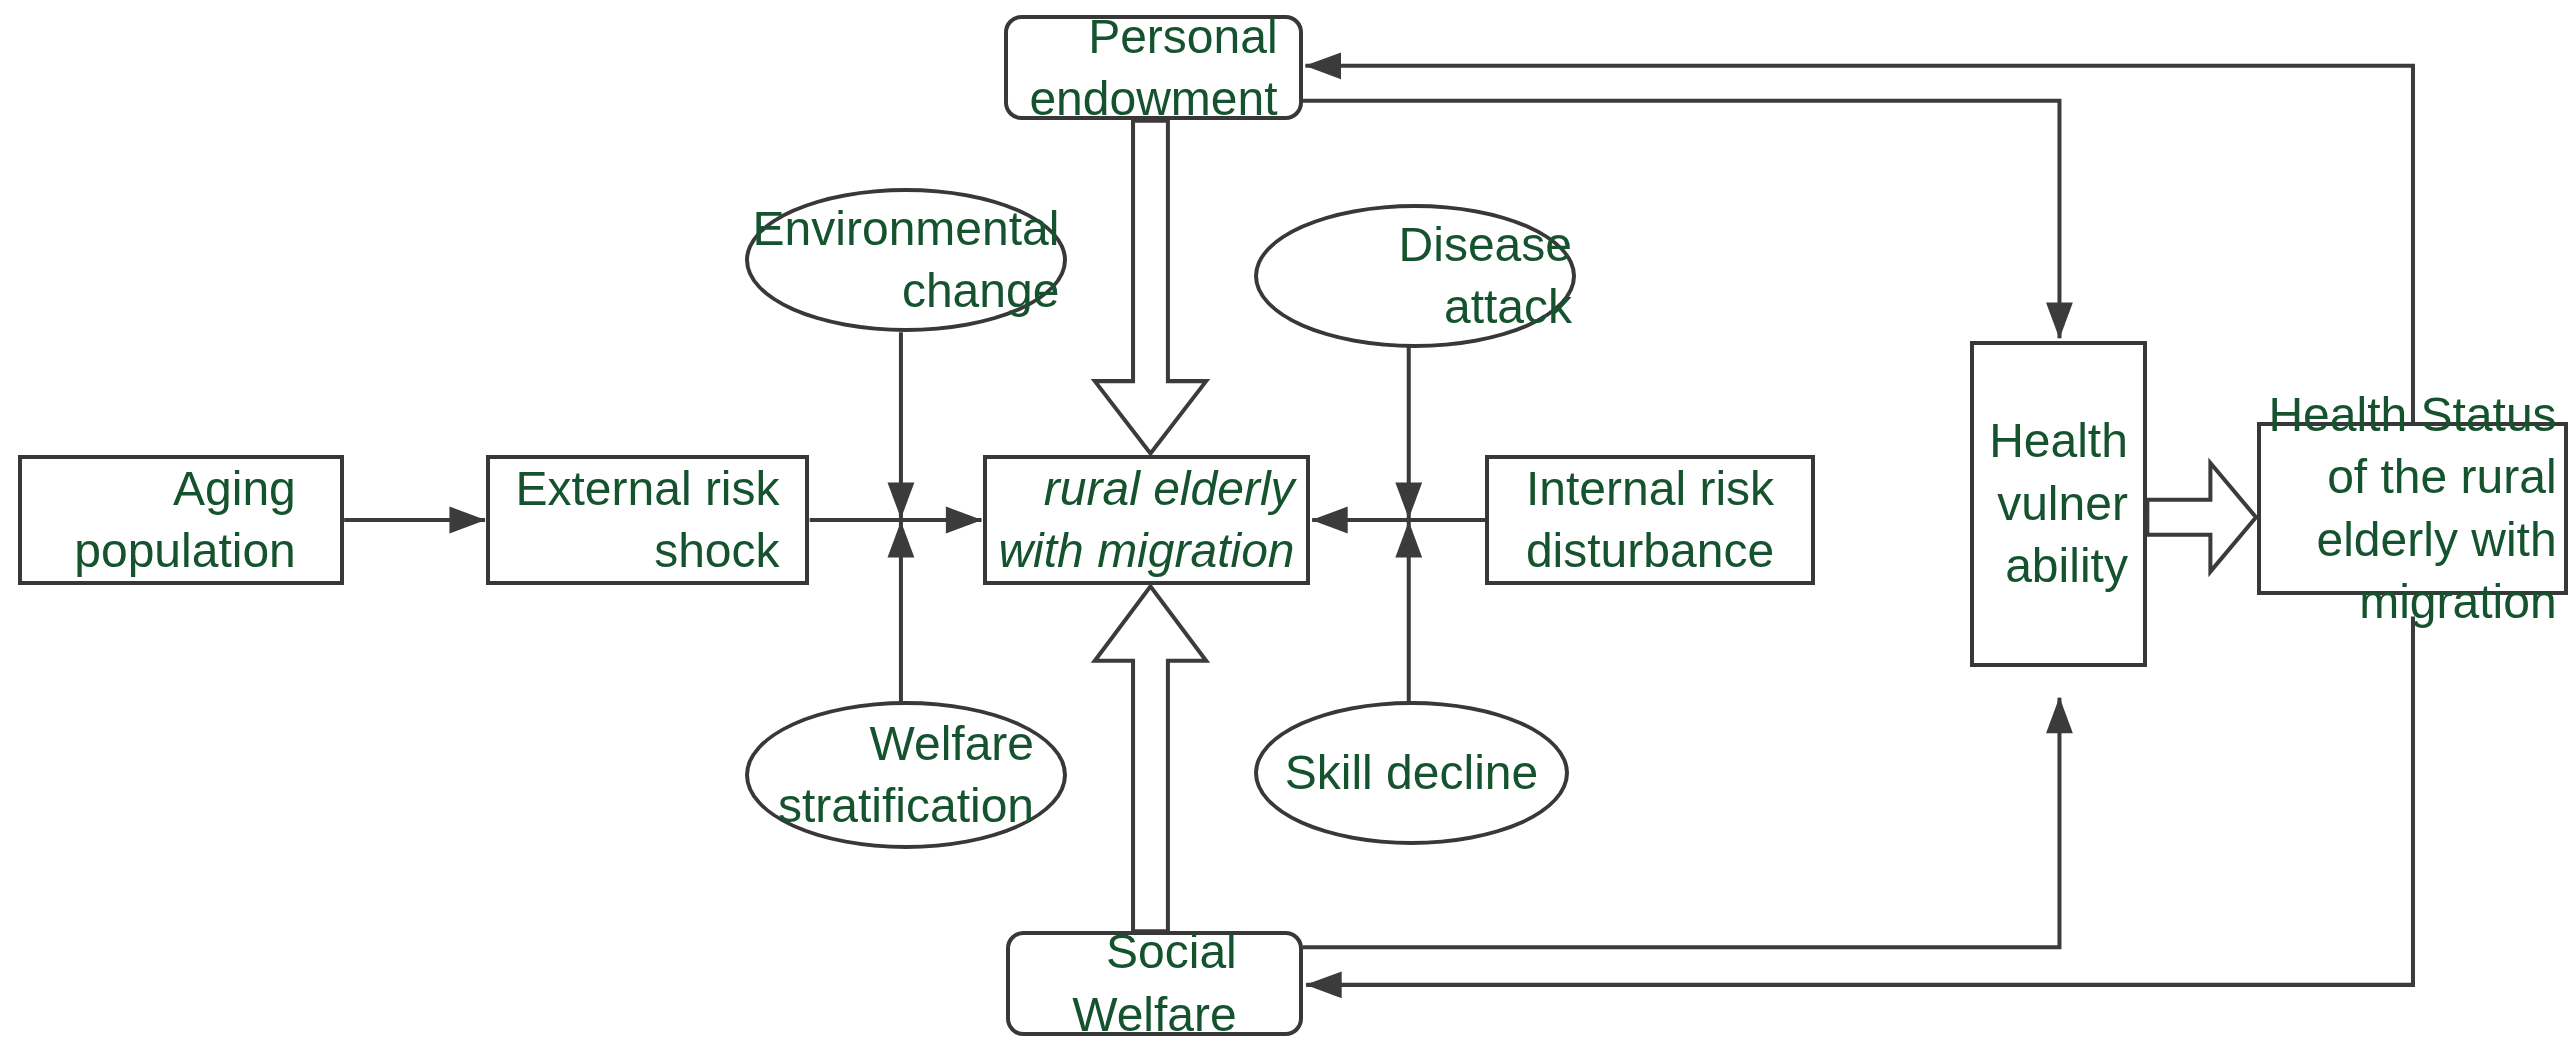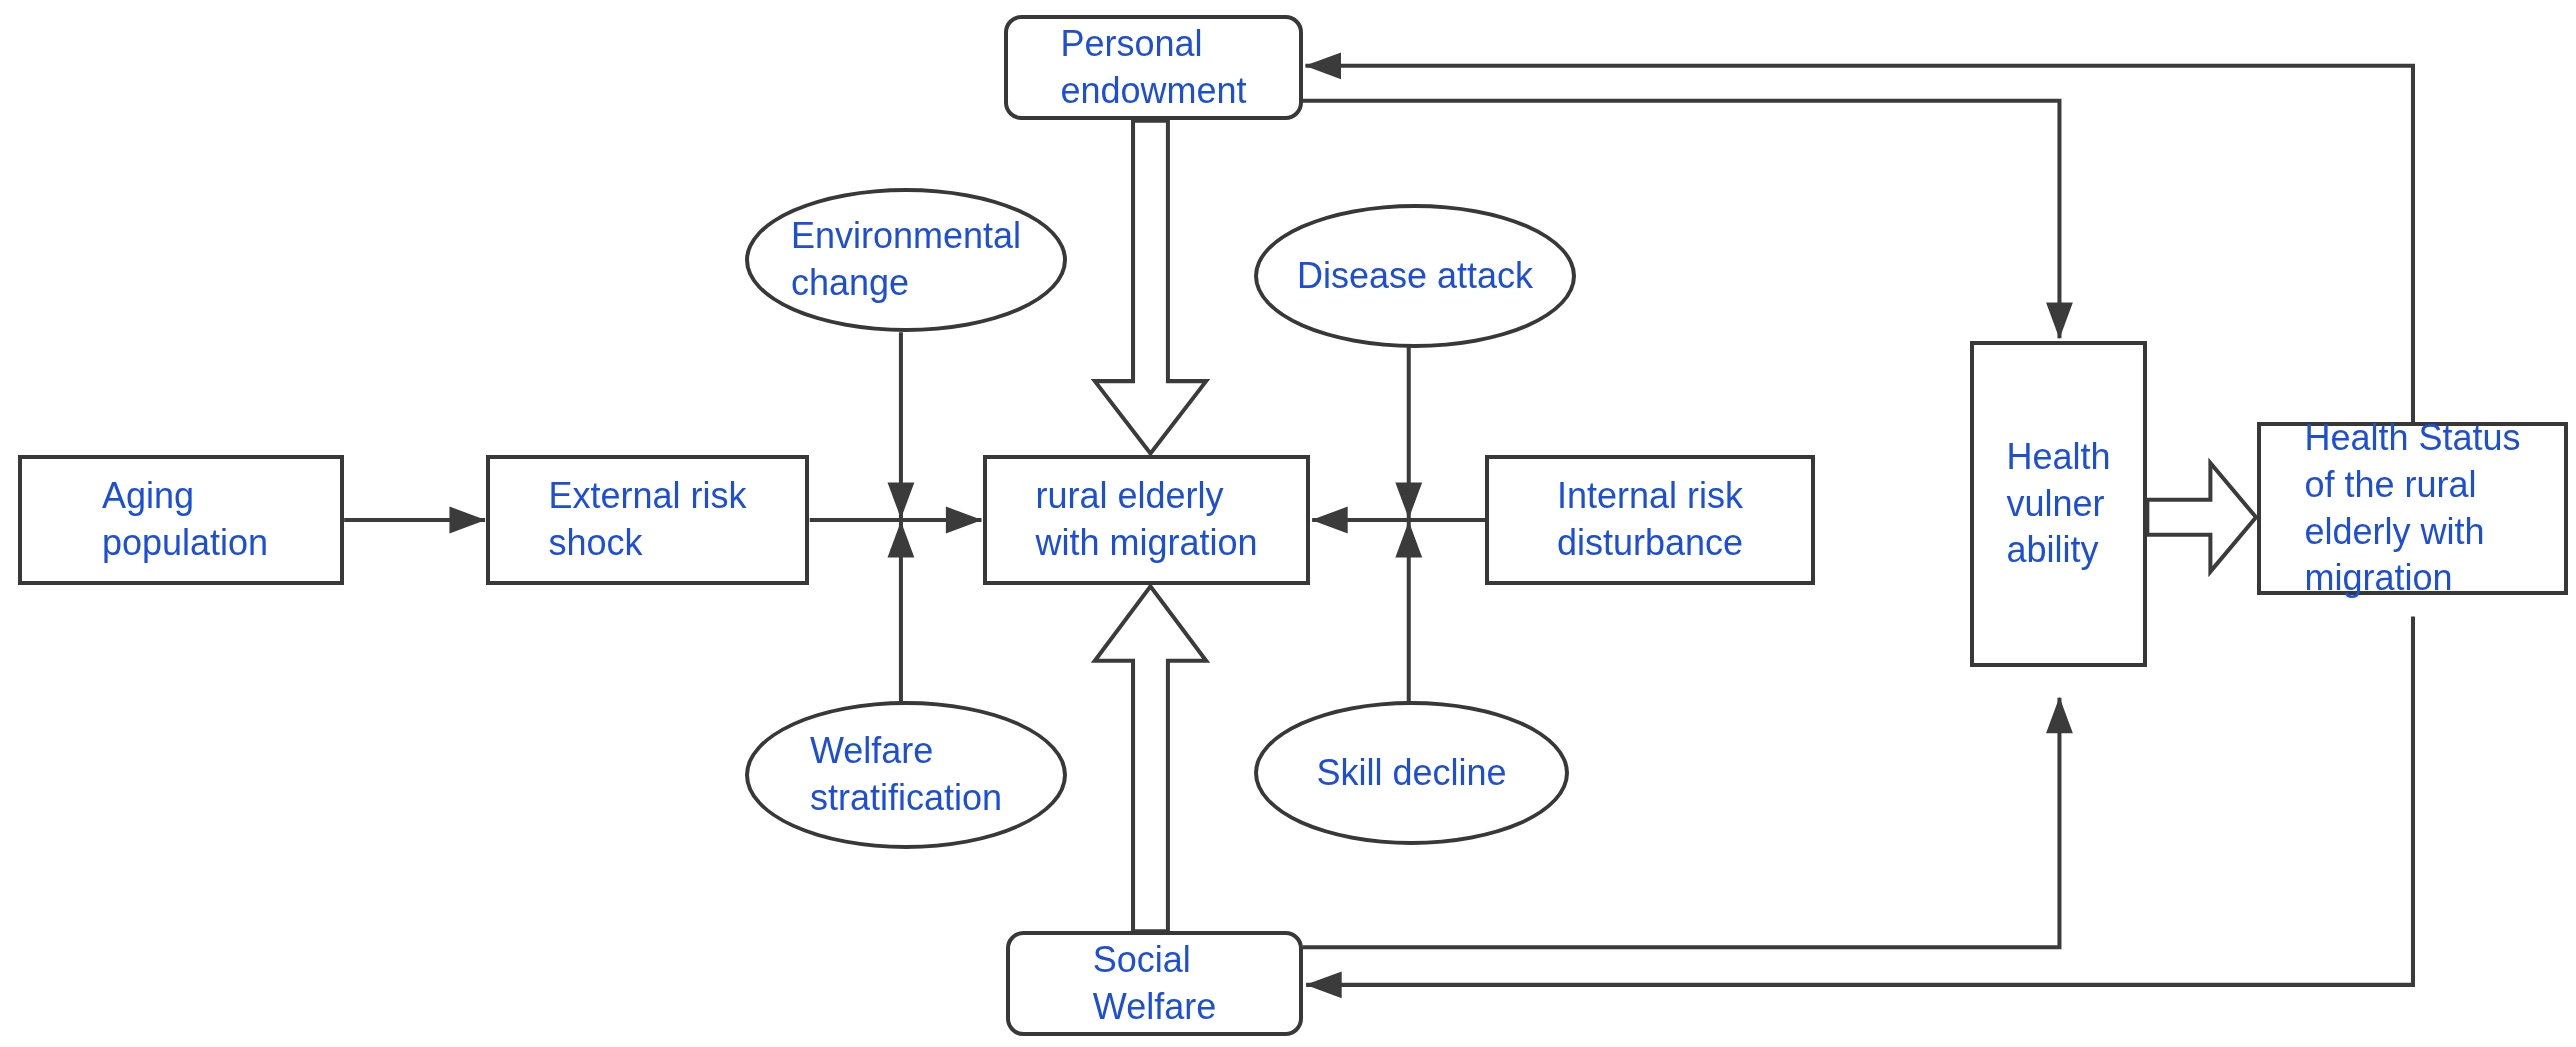--- a/index.html
+++ b/index.html
@@ -27,33 +27,33 @@
     box-sizing: border-box;
     background: #ffffff;
     border: 4.7px solid #383838;
     display: flex;
     align-items: center;
     justify-content: center;
     z-index: 1;
   }
   .node .node-label {
     white-space: pre-line;
-    text-align: left;
-    font-size: 36px;
+    text-align: right;
+    font-size: 48px;
     line-height: 1.3;
-    color: #1d4ed8;
+    color: #14532d;
   }
   .shape-rect { border-radius: 0; }
   .shape-rounded { border-radius: 17.4px; }
   .shape-ellipse { border-radius: 50%; }
 
   
   #node-aging    { left: 18px;   top: 455px;  width: 326px; height: 130px; padding-left: 8px; }
   #node-external { left: 486px;  top: 455px;  width: 323px; height: 130px; }
-  #node-rural    { left: 983px; top: 455px;  width: 327px; height: 130px; }
+  #node-rural    { left: 983px; top: 455px;  width: 327px; height: 130px; font-style: italic; }
   #node-internal { left: 1485px; top: 455px;  width: 330px; height: 130px; }
   #node-vuln     { left: 1970px; top: 341px;  width: 177px; height: 326px; }
   #node-status   { left: 2257px; top: 422px;  width: 311px; height: 173px; }
   #node-personal { left: 1004px; top: 15.4px;   width: 299px; height: 105px; }
   #node-social   { left: 1006px; top: 931px; width: 297px; height: 105px; }
   #node-env      { left: 745px; top: 188px;  width: 322px; height: 144px; }
   #node-disease  { left: 1254px; top: 204px;  width: 322px; height: 144px; }
   #node-welfare  { left: 745px; top: 701px; width: 322px; height: 148px; }
   #node-skill    { left: 1254px; top: 701px; width: 315px; height: 144px; }
 

